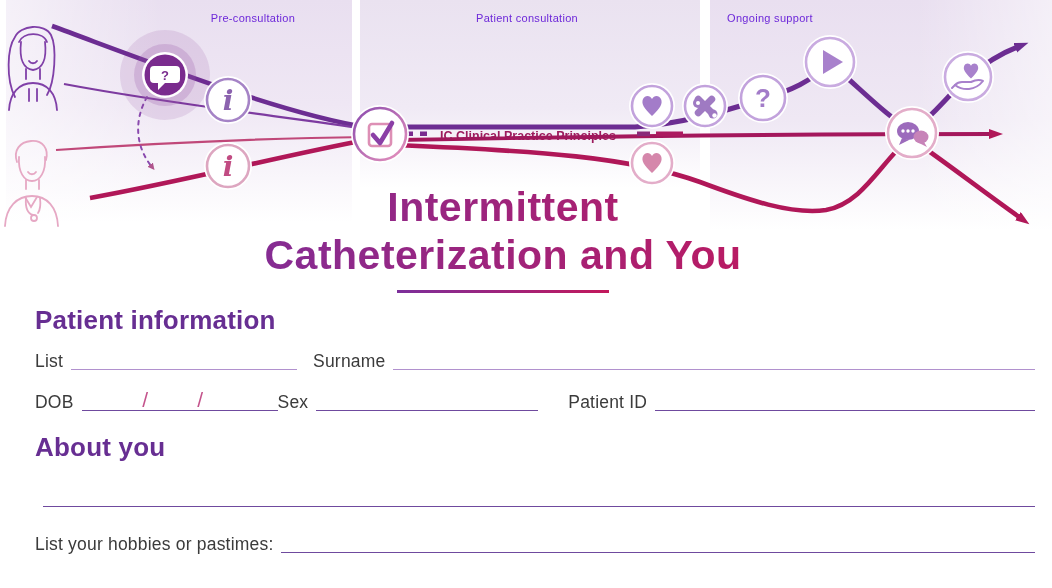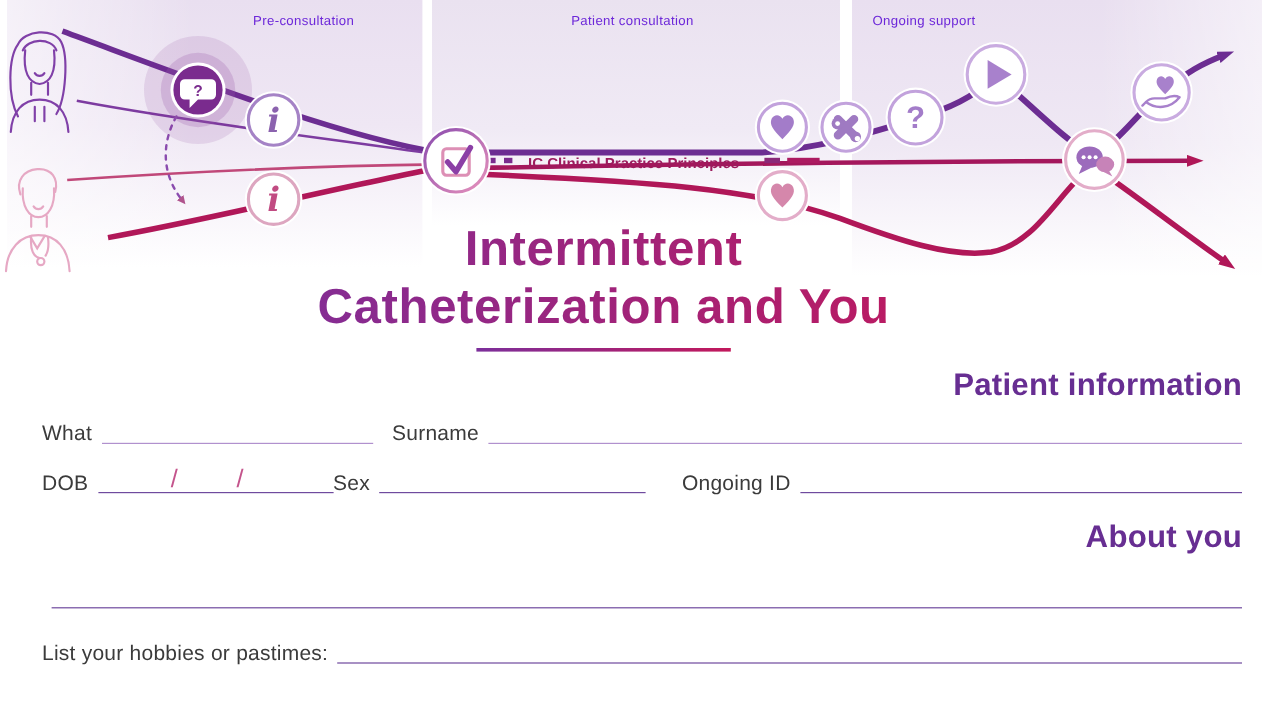--- a/index.html
+++ b/index.html
@@ -26,21 +26,21 @@
   .title-block { position:absolute; left:0; top:183px; width:1006px; text-align:center; }
   .title-text { font-size:41px; font-weight:bold; line-height:48px; letter-spacing:.5px;
     background:linear-gradient(90deg,#7c2f9b 18%, #c2185b 82%);
     -webkit-background-clip:text; background-clip:text;
     -webkit-text-fill-color:transparent; color:#942374; }
   .title-underline { width:212px; height:3px; margin:11px auto 0;
     background:linear-gradient(90deg,#7c2f9b,#c2185b); }
 
   
   .form-area { position:absolute; left:35px; right:17px; top:305px; }
-  .section-heading { font-size:26px; font-weight:bold; color:#672e92; letter-spacing:.2px;text-align:right; }
+  .section-heading { font-size:26px; font-weight:bold; color:#672e92; letter-spacing:.2px; }
   .form-row { display:flex; align-items:flex-end; }
   .form-row .lbl { font-size:17.5px; color:#3b3b3b; line-height:20px; white-space:nowrap; letter-spacing:.2px; }
   .line { display:inline-block; height:17px; border-bottom:1.6px solid #6f4a9e;
     margin:0 0 1px 8px; font-size:15px; color:#333; }
   .line.light { border-bottom-color:#b191ce; }
   .line.flex1 { flex:1 1 auto; }
   .w226 { width:226px; } .w196 { width:196px; } .w222 { width:222px; }
   .ml28 { margin-left:16px; } .ml32 { } .ml30 { margin-left:30px; }
   .dob-line { position:relative; }
   .dob-slash { position:absolute; bottom:-2px; font-size:21px; color:#c4548c; font-weight:400; }
@@ -222,35 +222,35 @@
         <span style="display:block;">Catheterization and You</span>
       </h1>
     <div class="title-underline"></div>
   </div>
 
   <div class="form-area">
 
     <h2 class="section-heading">Patient information</h2>
 
     <div class="form-row row-1">
-      <span class="lbl">What</span>
+      <span class="lbl">List</span>
       <span class="line light w226"></span>
       <span class="lbl ml28">Surname</span>
       <span class="line light flex1"></span>
     </div>
 
     <div class="form-row row-2">
       <span class="lbl">DOB</span>
       <span class="line w196 dob-line">
         <span class="dob-slash s1">/</span>
         <span class="dob-slash s2">/</span>
       </span>
       <span class="lbl ml32">Sex</span>
       <span class="line w222"></span>
-      <span class="lbl ml30">Ongoing ID</span>
+      <span class="lbl ml30">Patient ID</span>
       <span class="line flex1"></span>
     </div>
 
     <h2 class="section-heading heading-2">About you</h2>
 
     <div class="form-row row-q1">
       <span class="line flex1"></span>
     </div>
 
     <div class="form-row row-q2">

